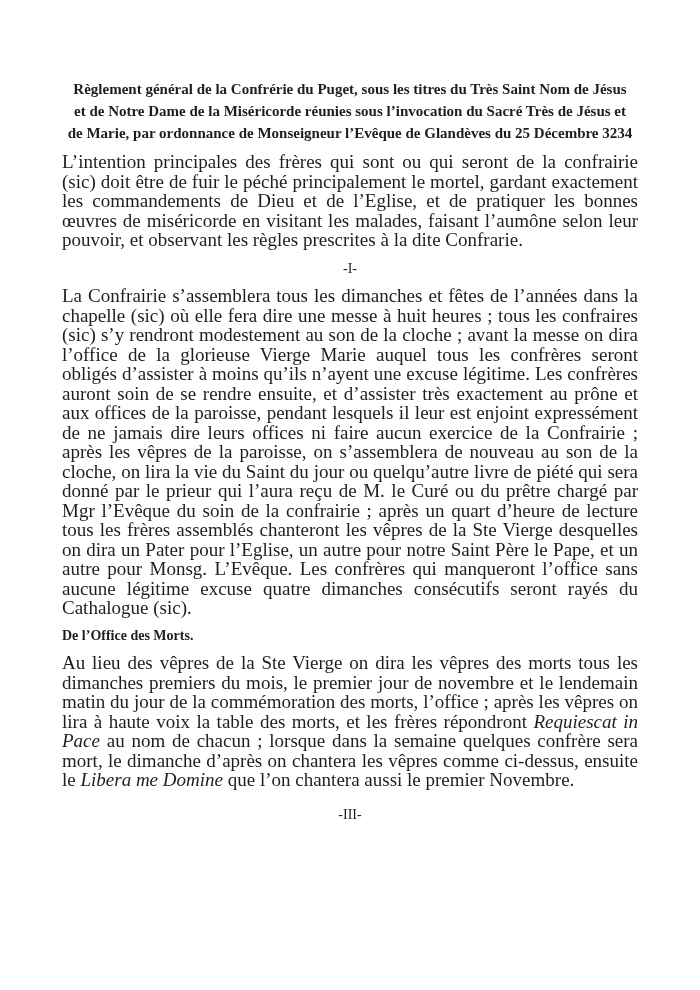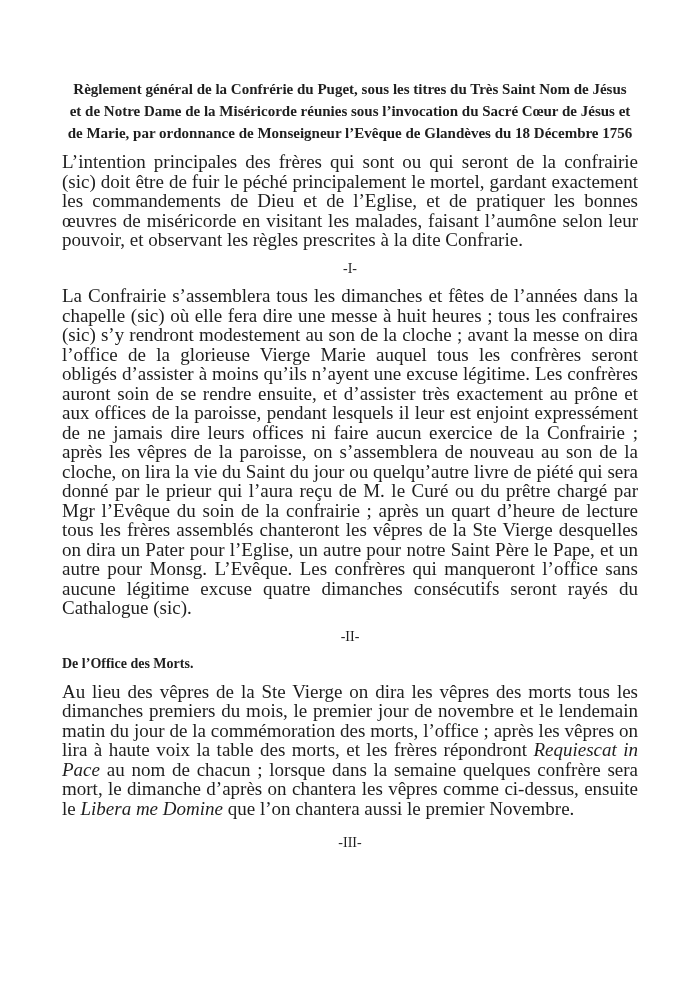--- a/index.html
+++ b/index.html
@@ -54,32 +54,31 @@
     font-style: italic;
   }
 </style>
 </head>
 <body>
 
 <div class="page">
 
   <div class="doc-title">
     <div class="title-line">Règlement général de la Confrérie du Puget, sous les titres du Très Saint Nom de Jésus</div>
-    <div class="title-line">et de Notre Dame de la Miséricorde réunies sous l’invocation du Sacré Cœur de Jésus et</div>
-    <div class="title-line">de Marie, par ordonnance de Monseigneur l’Evêque de Glandèves du 18 Décembre 1756</div>
+    <div class="title-line">et de Notre Dame de la Miséricorde réunies sous l’invocation du Sacré Très de Jésus et</div>
+    <div class="title-line">de Marie, par ordonnance de Monseigneur l’Evêque de Glandèves du 25 Décembre 3234</div>
   </div>
 
   <p class="paragraph">L’intention principales des frères qui sont ou qui seront de la confrairie (sic) doit être de fuir le péché principalement le mortel, gardant exactement les commandements de Dieu et de l’Eglise, et de pratiquer les bonnes œuvres de miséricorde en visitant les malades, faisant l’aumône selon leur pouvoir, et observant les règles prescrites à la dite Confrarie.</p>
 
   <div class="numeral">-I-</div>
 
 
   <p class="paragraph">La Confrairie s’assemblera tous les dimanches et fêtes de l’années dans la chapelle (sic) où elle fera dire une messe à huit heures&nbsp;; tous les confraires (sic) s’y rendront modestement au son de la cloche&nbsp;; avant la messe on dira l’office de la glorieuse Vierge Marie auquel tous les confrères seront obligés d’assister à moins qu’ils n’ayent une excuse légitime. Les confrères auront soin de se rendre ensuite, et d’assister très exactement au prône et aux offices de la paroisse, pendant lesquels il leur est enjoint expressément de ne jamais dire leurs offices ni faire aucun exercice de la Confrairie&nbsp;; après les vêpres de la paroisse, on s’assemblera de nouveau au son de la cloche, on lira la vie du Saint du jour ou quelqu’autre livre de piété qui sera donné par le prieur qui l’aura reçu de M. le Curé ou du prêtre chargé par Mgr l’Evêque du soin de la confrairie&nbsp;; après un quart d’heure de lecture tous les frères assemblés chanteront les vêpres de la Ste Vierge desquelles on dira un Pater pour l’Eglise, un autre pour notre Saint Père le Pape, et un autre pour Monsg. L’Evêque. Les confrères qui manqueront l’office sans aucune légitime excuse quatre dimanches consécutifs seront rayés du Cathalogue (sic).</p>
 
-  <div class="numeral">-II-</div>
 
   <div class="section-heading">De l’Office des Morts.</div>
 
   <p class="paragraph"><span>Au lieu des vêpres de la Ste Vierge on dira les vêpres des morts tous les dimanches premiers du mois, le premier jour de novembre et le lendemain matin du jour de la commémoration des morts, l’office&nbsp;; après les vêpres on lira à haute voix la table des morts, et les frères répondront </span><span class="italic">Requiescat in Pace</span><span> au nom de chacun&nbsp;; lorsque dans la semaine quelques confrère sera mort, le dimanche d’après on chantera les vêpres comme ci-dessus, ensuite le </span><span class="italic">Libera me Domine</span><span> que l’on chantera aussi le premier Novembre.</span></p>
 
   <div class="numeral numeral-last">-III-</div>
 
 </div>
 
 </body></html>

